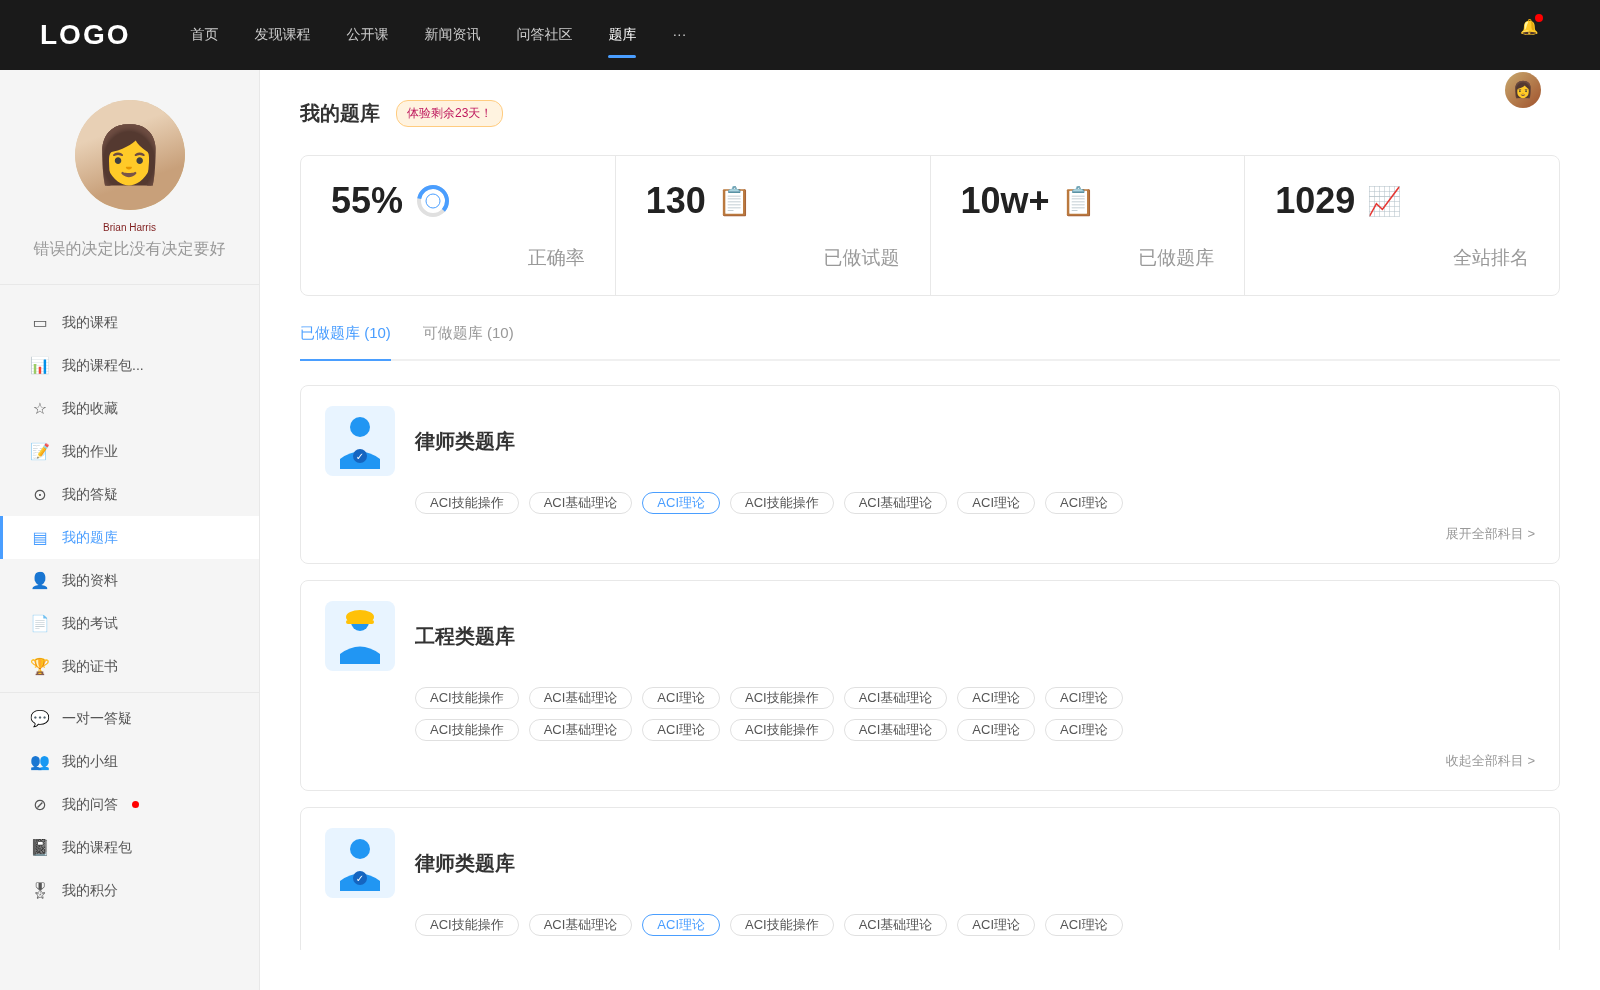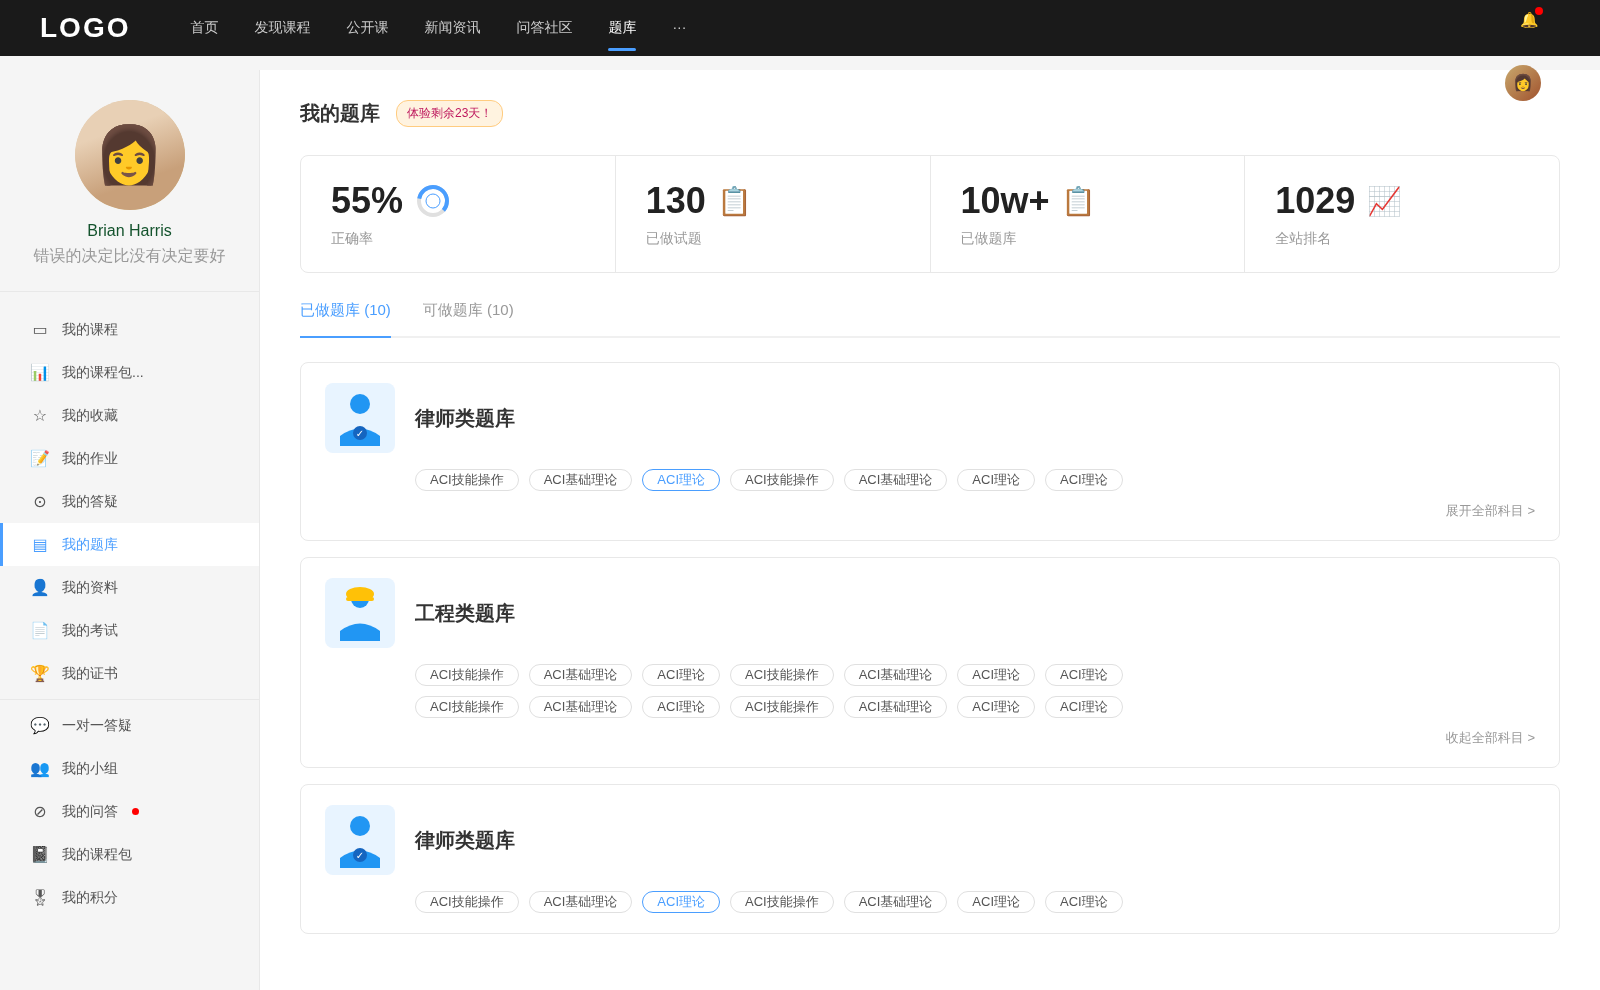--- a/index.html
+++ b/index.html
@@ -1,21 +1,21 @@
 <!DOCTYPE html>
 <html><head>
   <meta charset="utf-8">
   <style>
     * { box-sizing: border-box; margin: 0; padding: 0; }
     body { font-family: -apple-system, BlinkMacSystemFont, "PingFang SC", "Microsoft YaHei", sans-serif; background: #f5f5f5; }
 
     
     .header {
       background: #1a1a1a;
-      height: 56px;
+      height: 70px;
       display: flex;
       align-items: center;
       padding: 0 40px;
       color: white;
       position: fixed;
       top: 0; left: 0; right: 0;
       z-index: 100;
     }
     .header-logo {
       font-size: 28px;
@@ -119,22 +119,22 @@
       border-radius: 50%;
       background: linear-gradient(135deg, #e8d5c0, #c9a96e);
       overflow: hidden;
       display: flex;
       align-items: center;
       justify-content: center;
       margin-bottom: 12px;
       position: relative;
     }
     .profile-name {
-      font-size: 16px;
-      color: #14532d;
+      font-size: 10px;
+      color: #7f1d1d;
       font-weight: 500;
       margin-bottom: 6px;
       text-align: center;
     }
     .profile-motto {
       font-size: 16px;
       color: #999;
       text-align: left;
     }
     .sidebar-menu {
@@ -213,36 +213,37 @@
       border: 1px solid #e8e8e8;
       border-radius: 8px;
       overflow: hidden;
     }
     .stat-item {
       flex: 1;
       padding: 24px 30px;
       border-right: 1px solid #e8e8e8;
       display: flex;
       flex-direction: column;
-      gap: 8px;
+      gap: 23px;
     }
     .stat-item:last-child { border-right: none; }
     .stat-top {
       display: flex;
       align-items: center;
       gap: 12px;
     }
     .stat-number {
       font-size: 36px;
       font-weight: bold;
       color: #222;
     }
     .stat-label {
-      font-size: 14px;
+      font-size: 19px;
       color: #999;
+      text-align: right;
     }
 
     
     .tabs-row {
       display: flex;
       gap: 32px;
       border-bottom: 2px solid #f0f0f0;
       margin-bottom: 24px;
     }
     .tab-item {

